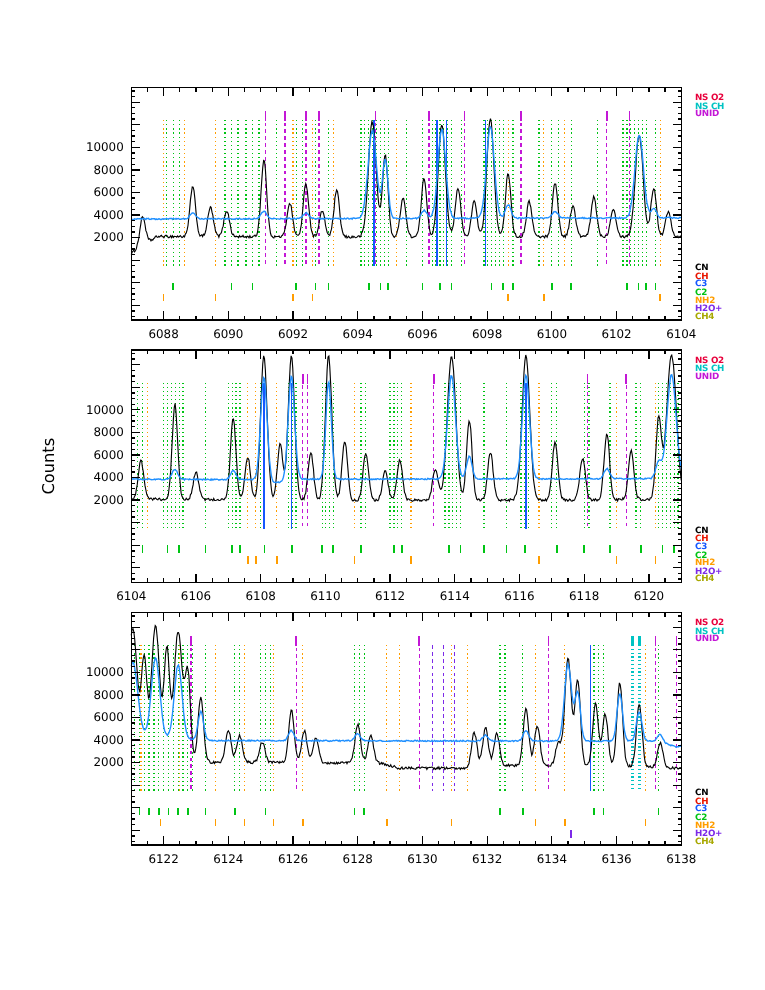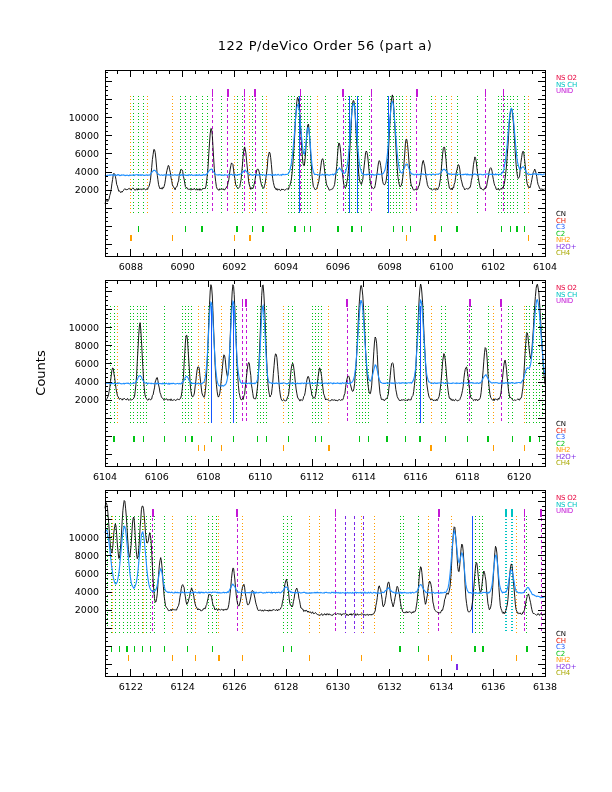--- a/index.html
+++ b/index.html
@@ -4,21 +4,21 @@
 <style>
   html,body{margin:0;padding:0;background:#ffffff;}
   .page{position:relative;width:612px;height:792px;background:#fff;overflow:hidden;
         font-family:"DejaVu Sans","Liberation Sans",sans-serif;color:#000;}
   #plot{position:absolute;top:0;left:0;}
   .title{position:absolute;top:38px;left:105px;width:440px;text-align:center;
          font-size:13px;letter-spacing:0.5px;}
   .xlabel{position:absolute;top:705px;left:105px;width:440px;text-align:center;font-size:13px;}
   .ylabel{position:absolute;left:40px;top:373px;transform:translate(-50%,-50%) rotate(-90deg);
           white-space:nowrap;font-size:13px;}
-  .legend{position:absolute;left:556px;font-size:7px;font-weight:400;line-height:6.5px;
+  .legend{position:absolute;left:556px;font-size:7px;font-weight:700;line-height:6.5px;
           letter-spacing:-0.2px;white-space:nowrap;}
   .lt.p1{top:75px}.lt.p2{top:285px}.lt.p3{top:495px}
   .lb.p1{top:211px}.lb.p2{top:421px}.lb.p3{top:631px}
 </style>
 </head>
 <body>
 
 <div class="page">
   <svg id="plot" width="612" height="792">
       <g>
@@ -855,21 +855,20 @@
           <text x="545" y="690" text-anchor="middle" font-size="9.5" font-family="DejaVu Sans, Liberation Sans, sans-serif" fill="#000">6138</text>
           <text x="99" y="613.0873786407767" text-anchor="end" font-size="9.5" font-family="DejaVu Sans, Liberation Sans, sans-serif" fill="#000">2000</text>
           <text x="99" y="595.0291262135922" text-anchor="end" font-size="9.5" font-family="DejaVu Sans, Liberation Sans, sans-serif" fill="#000">4000</text>
           <text x="99" y="576.9708737864078" text-anchor="end" font-size="9.5" font-family="DejaVu Sans, Liberation Sans, sans-serif" fill="#000">6000</text>
           <text x="99" y="558.9126213592233" text-anchor="end" font-size="9.5" font-family="DejaVu Sans, Liberation Sans, sans-serif" fill="#000">8000</text>
           <text x="99" y="540.8543689320388" text-anchor="end" font-size="9.5" font-family="DejaVu Sans, Liberation Sans, sans-serif" fill="#000">10000</text>
         </g>
       </g>
     </svg>
 
-  <div class="title">122 P/deVico Order 56 (part a)</div>
   <div class="ylabel">Counts</div>
 
   <div class="legend lt p1">
     <div style="color: rgb(232, 0, 60);">NS O2</div>
     <div style="color: rgb(0, 195, 195);">NS CH</div>
     <div style="color: rgb(195, 23, 214);">UNID</div>
   </div>
   <div class="legend lb p1">
     <div style="color: rgb(0, 0, 0);">CN</div>
     <div style="color: rgb(232, 22, 0);">CH</div>

